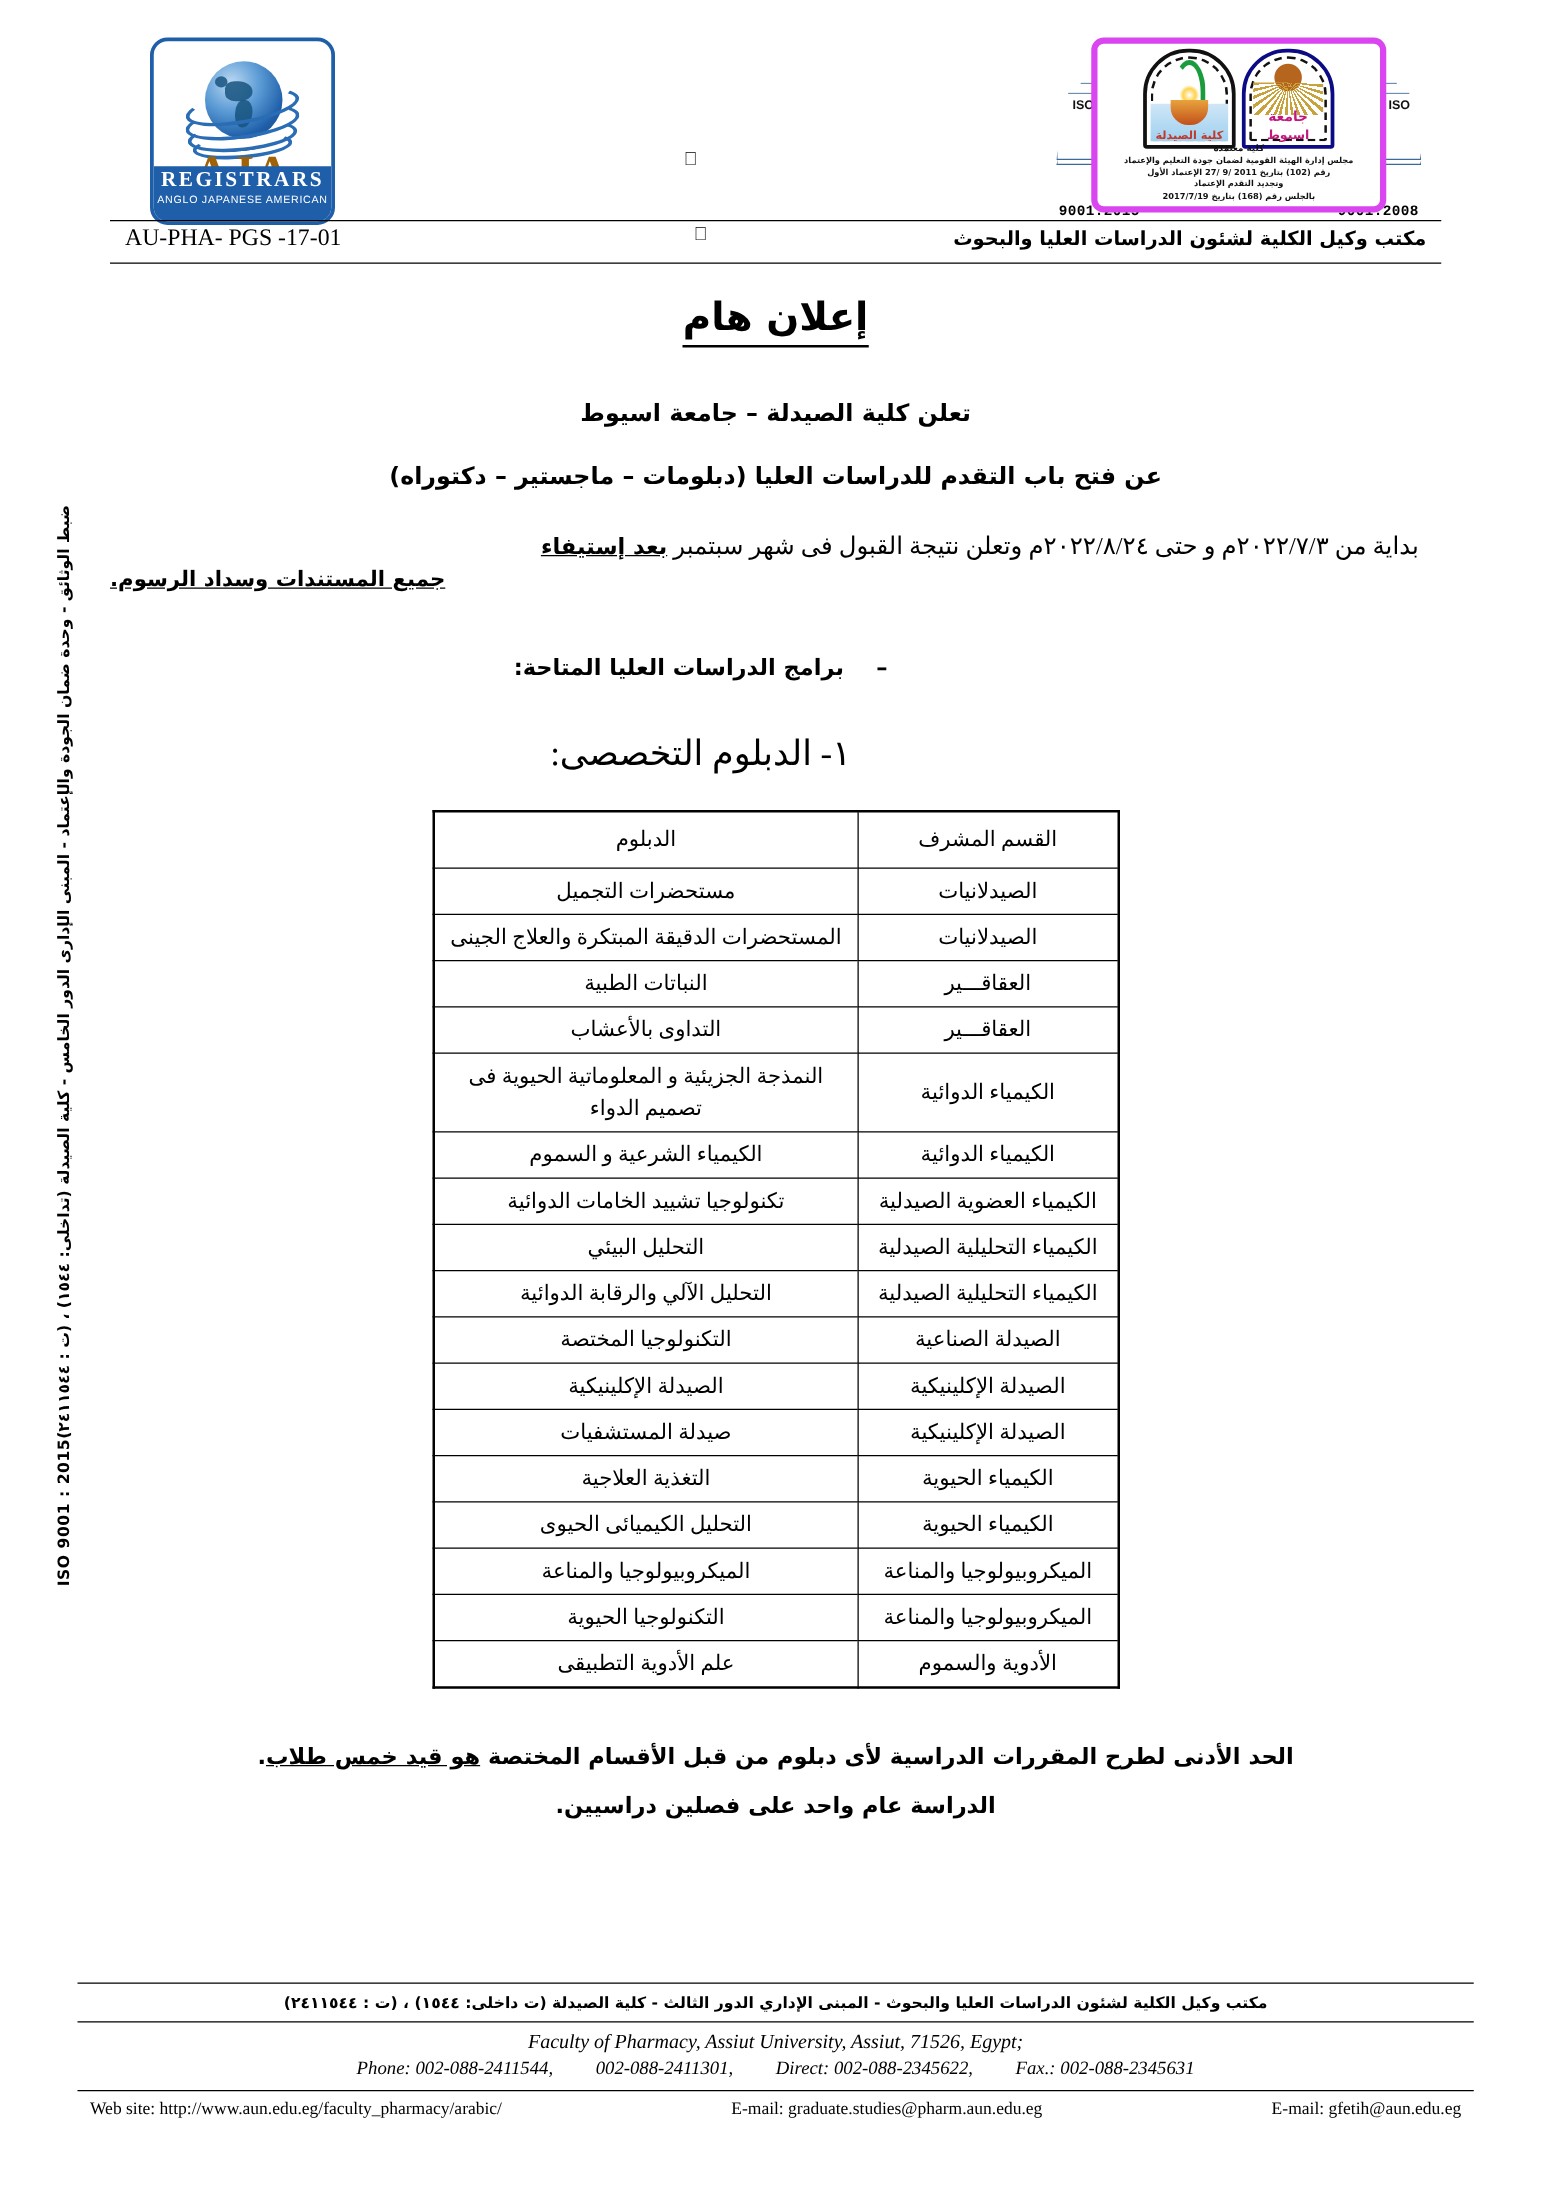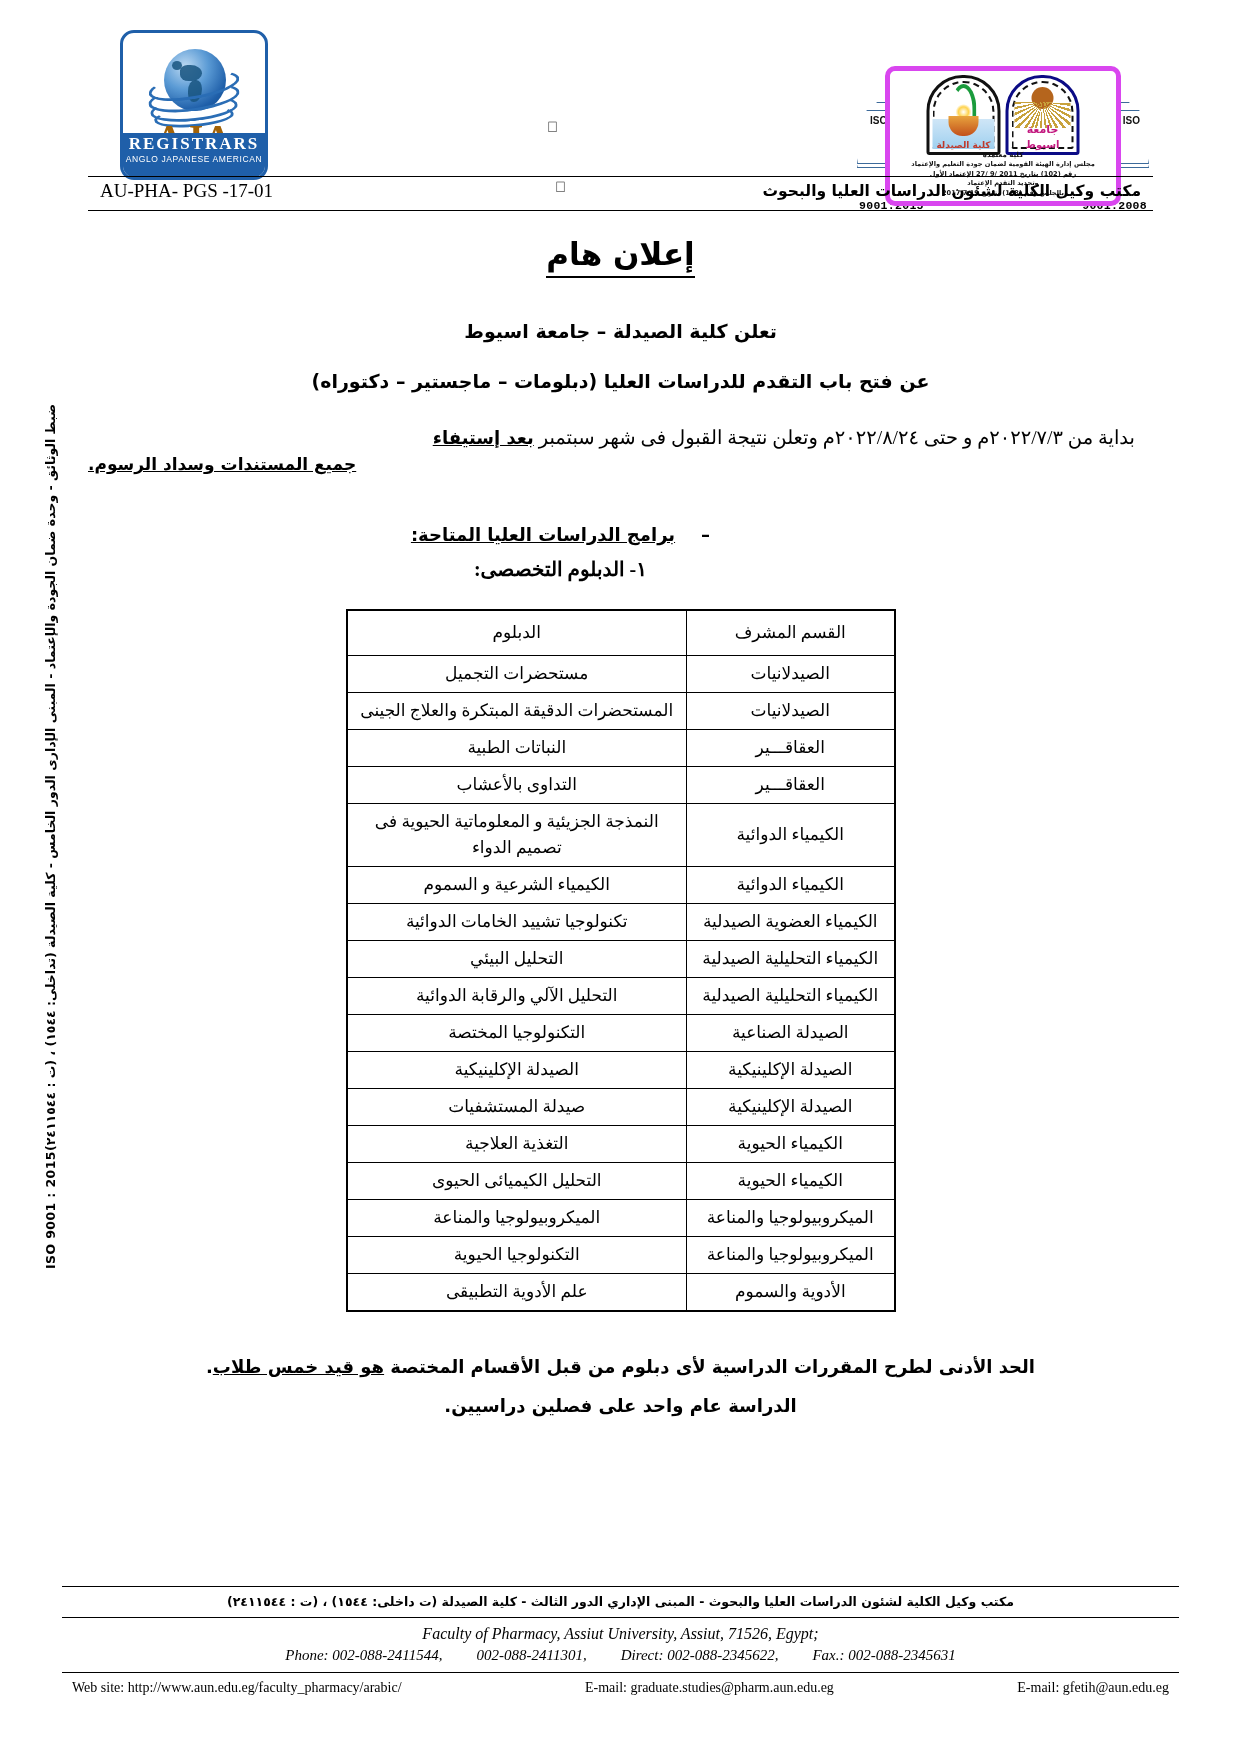--- a/index.html
+++ b/index.html
@@ -103,22 +103,22 @@
   .aja-sub {
     font-family: "Liberation Sans", sans-serif;
     font-size: 8.5px;
     letter-spacing: .6px;
     line-height: 11px;
   }
 
   
   .iso-block {
     position: absolute;
-    right: 4px; top: 8px;
-    width: 292px; height: 150px; margin-top: 36px;
+    right: 16px; top: 8px;
+    width: 292px; height: 150px;
   }
   .iso-card {
     position: absolute;
     right: 28px; top: 0;
     width: 236px; height: 140px;
     border: 5px solid #d946ef;
     border-radius: 10px;
     background: #fff;
   }
   .iso-flag-l, .iso-flag-r {
@@ -366,29 +366,28 @@
 
   .programs-head {
     margin-top: 50px;
     text-align: center;
     font-family: "DejaVu Sans", sans-serif;
     font-weight: bold;
     font-size: 18px;
     padding-right: 120px;
   }
   .programs-head .dash { margin-left: 26px; font-weight: bold; }
-  .programs-head .hd { text-decoration: underline; }
+  .programs-head .hd { }
 
   .sub-item {
-    margin-top: 12px;
+    margin-top: 41px;
     text-align: center;
     font-family: "Liberation Serif", "DejaVu Serif", serif;
-    font-size: 20px;
+    font-size: 28px;
     padding-right: 120px;
-    font-weight: bold;
   }
 
   
   table.dip {
     margin: 28px auto 0 auto;
     width: 548px;
     border-collapse: collapse;
     table-layout: fixed;
   }
   table.dip th, table.dip td {

